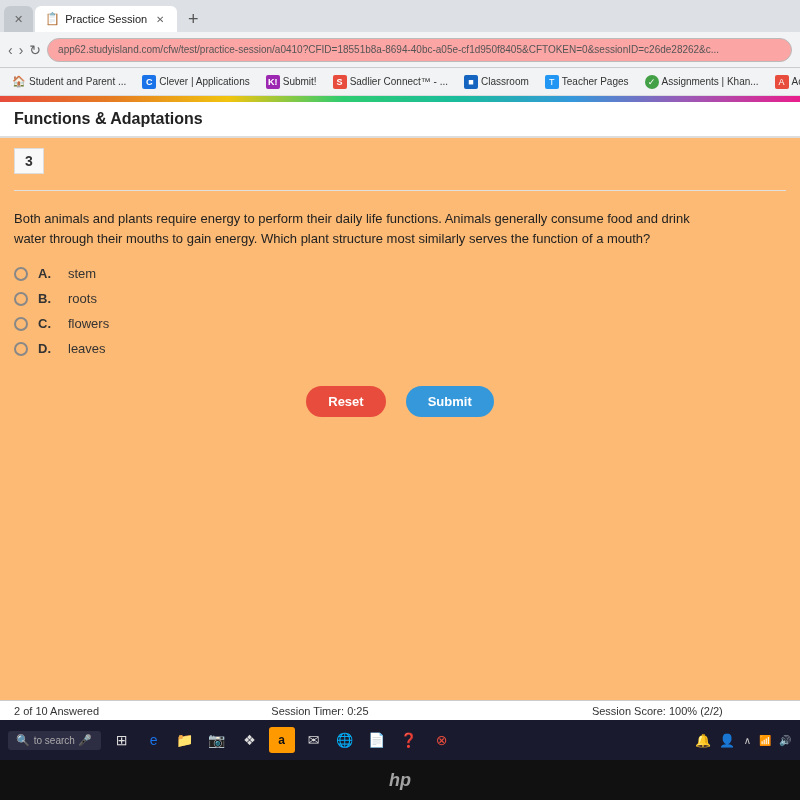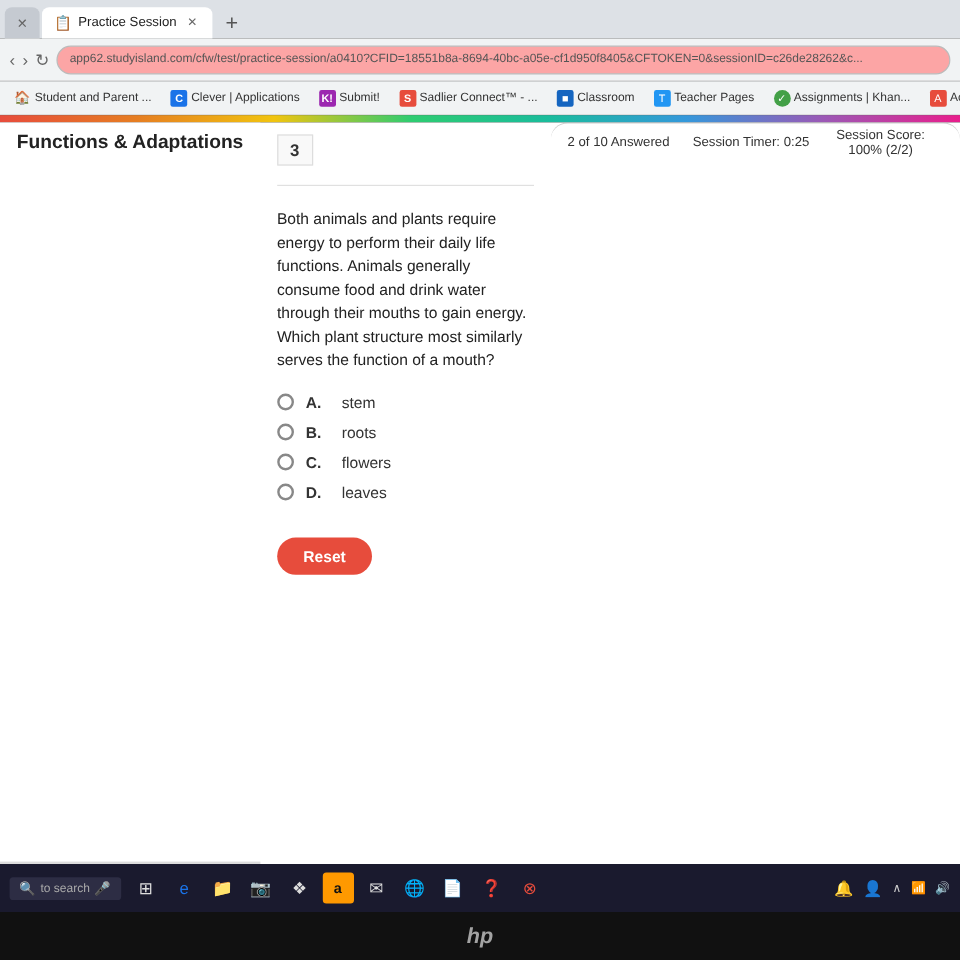--- a/index.html
+++ b/index.html
@@ -107,22 +107,23 @@
 
     
     .rainbow-bar {
       height: 6px;
       background: linear-gradient(to right, #e74c3c, #e67e22, #f1c40f, #2ecc71, #1abc9c, #3498db, #9b59b6, #e91e8c);
     }
 
     
     .page-content {
       flex: 1;
-      background: #ffffff;
-      display: flex;
+      background: #fdba74;
+      display: flex;
+      flex-direction: column;
       overflow: hidden;
     }
 
     .page-header {
       background: #fff;
       border-bottom: 2px solid #ddd;
       padding: 8px 14px;
     }
     .page-title {
       font-size: 16px;
@@ -185,20 +186,21 @@
     }
 
     .option-letter {
       font-weight: bold;
       min-width: 20px;
       color: #333;
     }
 
     .buttons-row {
       display: flex;
+      justify-content: center;
       gap: 20px;
       margin-top: 20px;
       margin-bottom: 20px;
     }
 
     .btn-reset {
       background: #e74c3c;
       color: #fff;
       border: none;
       border-radius: 20px;
@@ -215,27 +217,26 @@
       padding: 8px 22px;
       font-size: 13px;
       font-weight: bold;
       cursor: pointer;
     }
 
     
     .status-bar {
       background: #fff;
       border-top: 1px solid #ccc;
-      height: 32px;
+      height: 20px;
       display: flex;
       align-items: center;
       padding: 0 14px;
       font-size: 11px;
       color: #333;
-      border-radius: 14px;
     }
     .status-left { flex: 1; }
     .status-center { flex: 1; text-align: left; }
     .status-right { flex: 1; text-align: center; }
 
     
     .taskbar {
       background: #1a1a2e;
       height: 40px;
       display: flex;
@@ -394,20 +395,21 @@
             <div class="radio-inner"></div>
           </div>
           <span class="option-letter">D.</span>
           <span>leaves</span>
         </div>
 
       </div>
 
       <div class="buttons-row">
         <button class="btn-reset">Reset</button>
+        <button class="btn-submit">Submit</button>
       </div>
 
     </div>
 
     <div class="status-bar">
       <div class="status-left">2 of 10 Answered</div>
       <div class="status-center">
         <span>Session Timer:</span>
         <span>0:25</span>
       </div>

